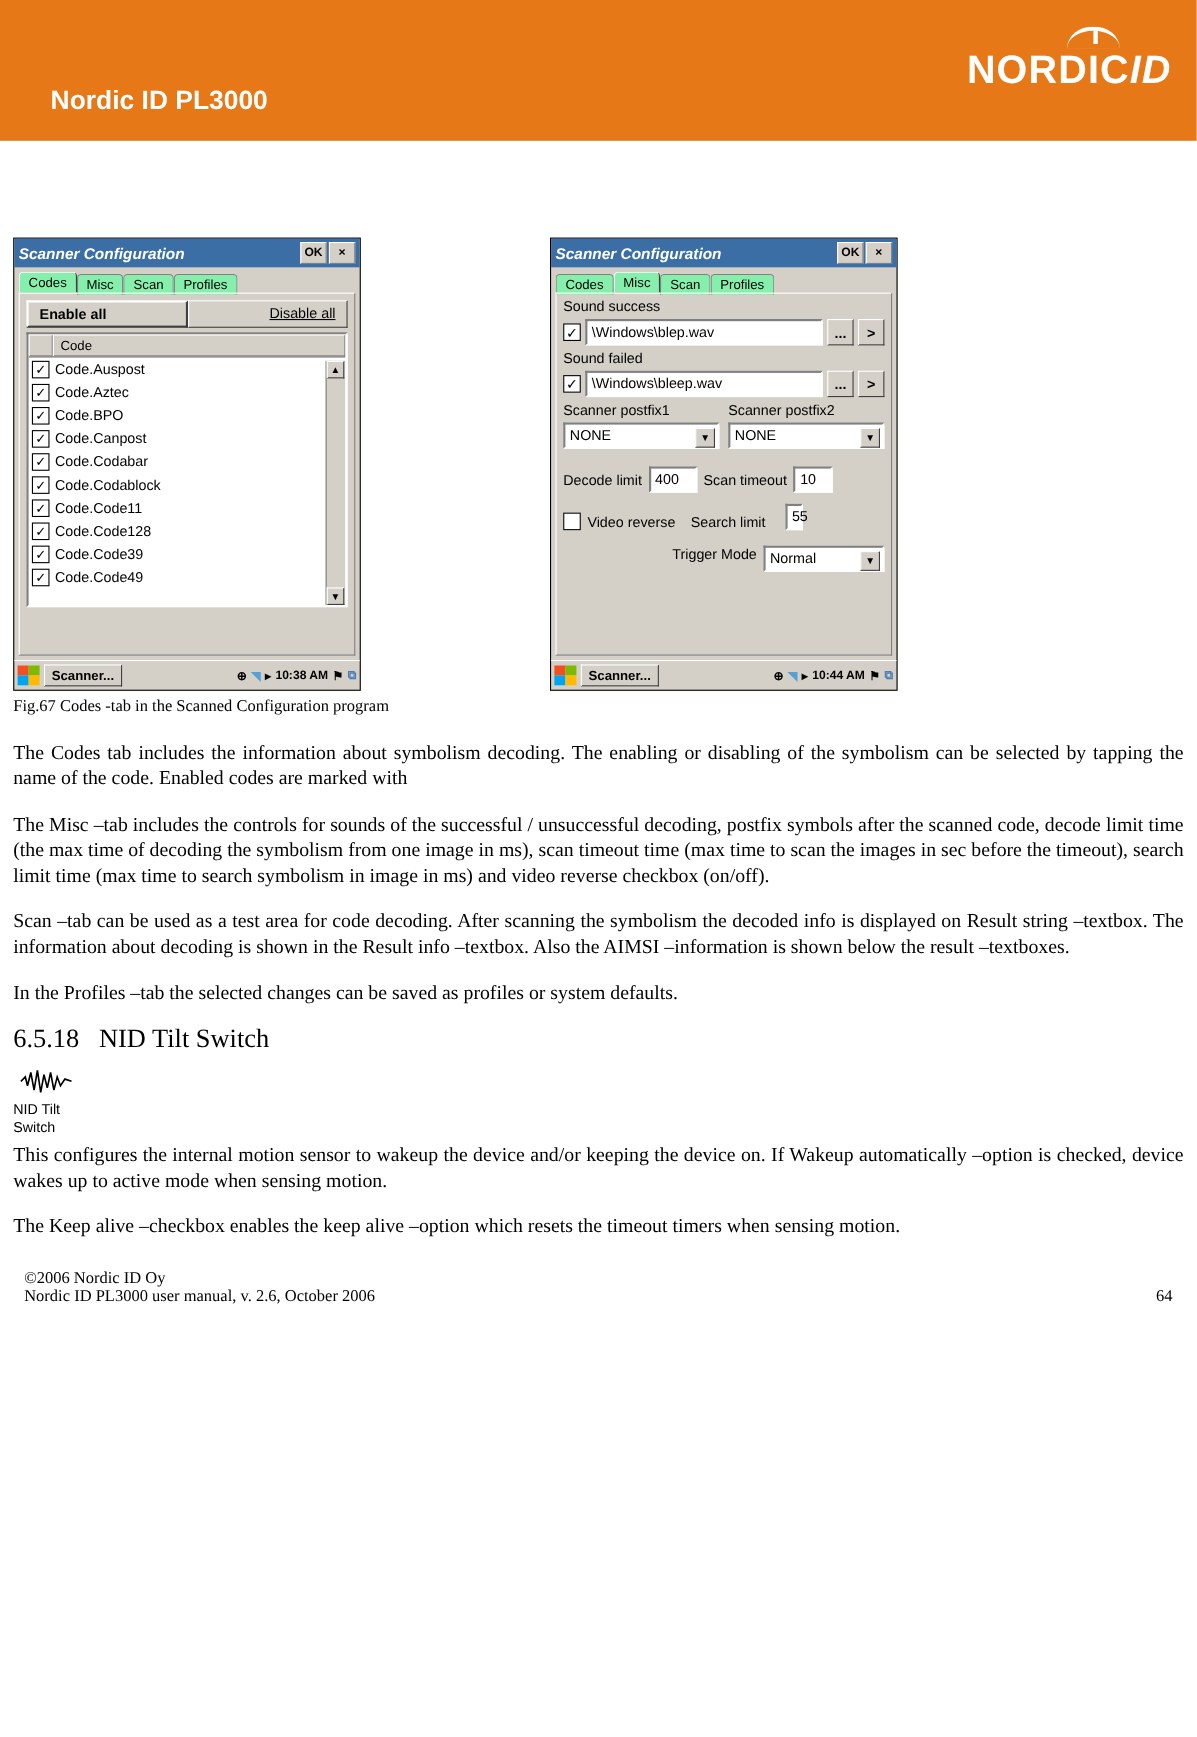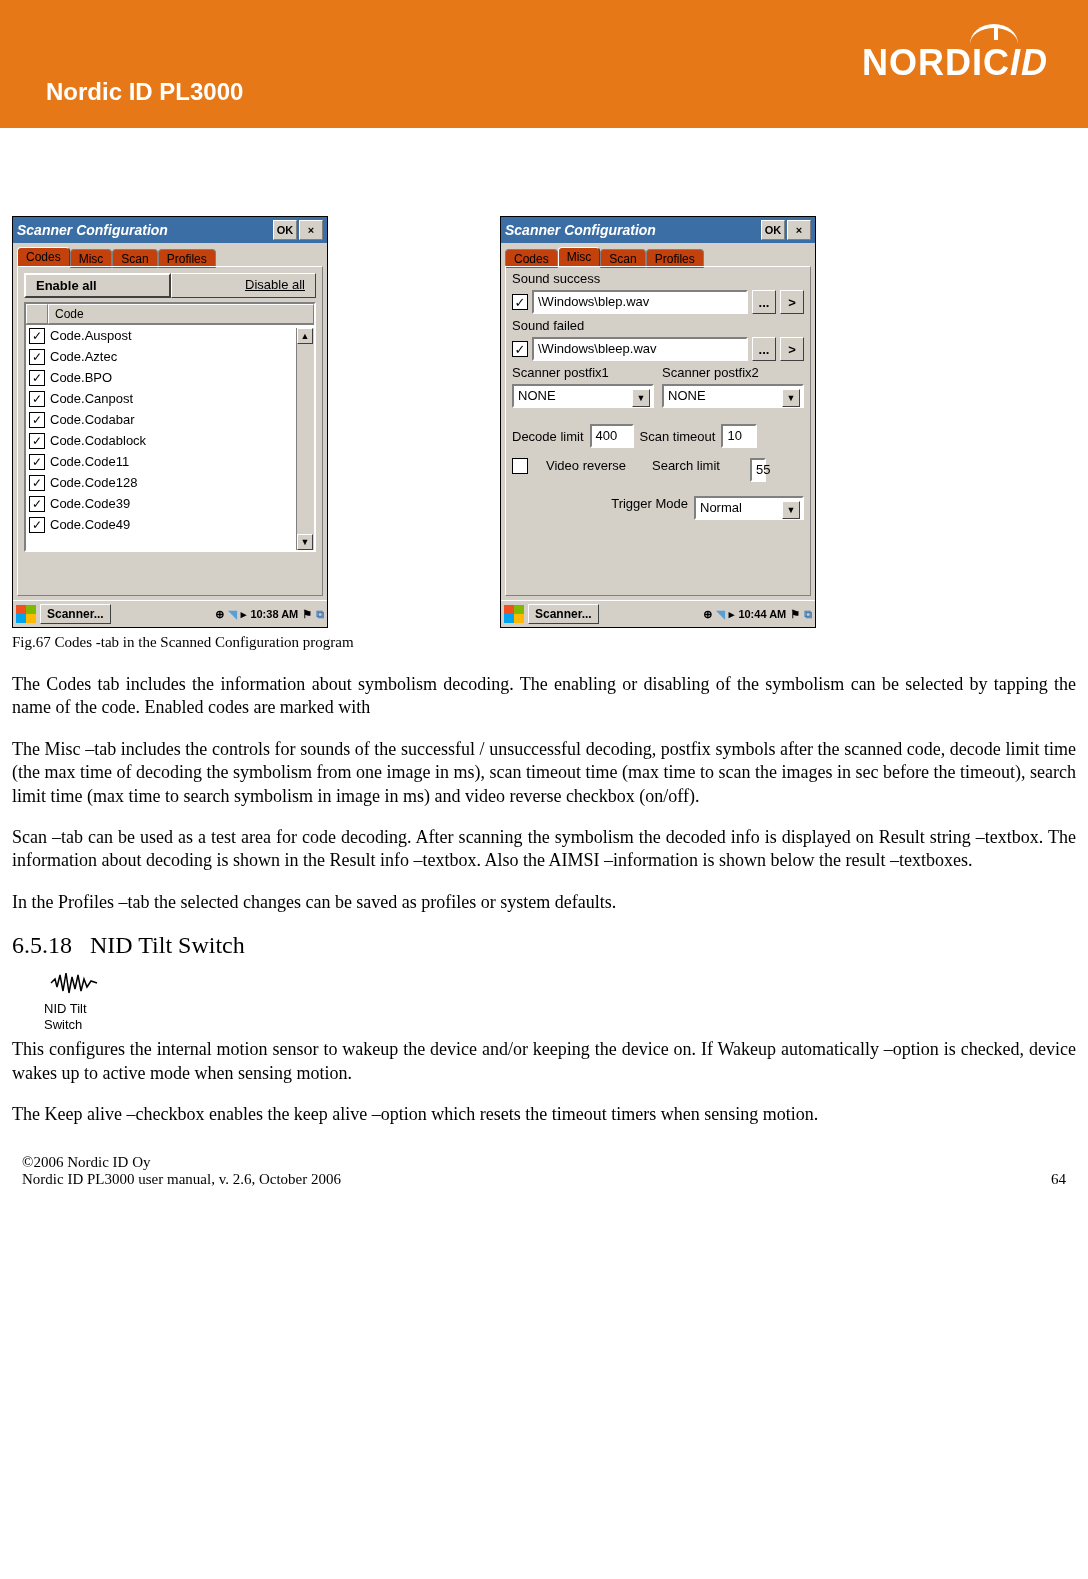--- a/index.html
+++ b/index.html
@@ -1,30 +1,30 @@
 <!DOCTYPE html>
 <html><head>
 <meta charset="utf-8">
 <style>
   * { box-sizing: border-box; }
   body { margin: 0; font-family: Arial, Helvetica, sans-serif; background: #fff; color: #000; width: 1088px; }
   .header { background: #e67817; height: 128px; width: 100%; position: relative; color: #fff; }
   .header .title { position: absolute; left: 46px; top: 78px; font-size: 24px; font-weight: bold; color: #fff; }
-  .header .logo { position: absolute; right: 40px; top: 42px; font-size: 36px; font-weight: bold; letter-spacing: 1px; }
+  .header .logo { position: absolute; right: 23px; top: 42px; font-size: 36px; font-weight: bold; letter-spacing: 1px; }
   .header .logo .id { font-style: italic; font-weight: 900; }
   .header .swoosh { position: absolute; right: 70px; top: 24px; width: 48px; height: 20px; border-top: 4px solid #fff; border-radius: 50% 50% 0 0 / 100% 100% 0 0; }
   .header .swooshbar { position: absolute; right: 90px; top: 28px; width: 4px; height: 12px; background:#fff; }
   .main { padding: 0 12px; }
   .shots { display: flex; gap: 172px; margin-top: 88px; }
   .win { width: 316px; border: 1px solid #000; background: #d4d0c8; font-family: Tahoma, sans-serif; font-size: 12px; color: #000; display: flex; flex-direction: column; }
   .titlebar { background: linear-gradient(#3a6ea5,#3a6ea5); color:#fff; display:flex; align-items:center; padding: 3px 4px; font-weight:bold; font-style: italic; }
   .titlebar .wtitle { flex:1; font-size:14px;}
   .winbtn { background:#d4d0c8; color:#000; border:1px solid #808080; border-top-color:#fff; border-left-color:#fff; width:24px; height:20px; margin-left:2px; font-weight:bold; font-style:normal; font-size:11px; display:flex;align-items:center;justify-content:center;}
   .tabs { display:flex; padding: 4px 4px 0 4px; gap:0; }
-  .tab { background:#c2410c; border:1px solid #808080; border-bottom:none; padding:2px 8px; font-size:12px; border-top-left-radius:4px;border-top-right-radius:4px; position:relative;}
+  .tab { background:#86efac; border:1px solid #808080; border-bottom:none; padding:2px 8px; font-size:12px; border-top-left-radius:4px;border-top-right-radius:4px; position:relative;}
   .tab.active { border-top-color:#fff; border-left-color:#fff; border-right-color:#404040; z-index:2; }
   .tab.inactive { top:2px; }
   .tabpanel { border:1px solid #808080; border-top-color:#fff; border-left-color:#fff; margin:0 4px 4px 4px; padding:2px; min-height: 330px; position:relative;}
   .ebtns { display:flex; padding:4px; gap:0; }
   .btn3d { background:#d4d0c8;border:2px solid; border-color:#fff #404040 #404040 #fff; padding:3px 10px; font-weight:bold; font-family:Tahoma,sans-serif; font-size:13px;}
   .btn3dthin{ background:#d4d0c8;border:1px solid; border-color:#fff #404040 #404040 #fff; padding:3px 10px; font-size:13px;}
   .listbox { border:2px solid;border-color:#808080 #fff #fff #808080; background:#fff; margin:0 4px 6px 4px; height:250px; position:relative; overflow:hidden;}
   .listhead { background:#d4d0c8; border-bottom:1px solid #808080; display:flex;}
   .listhead div { border:1px solid; border-color:#fff #808080 #808080 #fff; padding:2px 6px; font-size:12px;}
   .listhead .h1{ width:22px;}
@@ -195,21 +195,21 @@
       <div class="formrow" style="display:flex;gap:8px;">
         <span class="inp drop" style="flex:1;position:relative;"><span>NONE</span><span class="darrow">▼</span></span>
         <span class="inp drop" style="flex:1;position:relative;"><span>NONE</span><span class="darrow">▼</span></span>
       </div>
       <div class="formrow" style="display:flex;gap:6px;align-items:center;margin-top:12px;">
         <span>Decode limit</span>
         <span class="inp" style="width:44px;">400</span>
         <span>Scan timeout</span>
         <span class="inp" style="width:36px;">10</span>
       </div>
-      <div class="formrow" style="display:flex;gap:18px;align-items:flex-start;margin-top:6px;">
+      <div class="formrow" style="display:flex;gap:6px;align-items:flex-end;margin-top:6px;">
         <span style="width:16px;height:16px;border:1px solid #000;background:#fff;"></span>
         <span>Video reverse</span>
         <span style="margin-left:8px;">Search limit</span>
         <span class="inp" style="width:16px;margin-left:12px;">55</span>
       </div>
       <div class="formrow" style="display:flex;gap:6px;align-items:flex-start;margin-top:10px;justify-content:flex-end;">
         <span>Trigger Mode</span>
         <span class="inp drop" style="width:110px;position:relative;"><span>Normal</span><span class="darrow">▼</span></span>
       </div>
     </div>
@@ -242,21 +242,21 @@
   <p>The Codes tab includes the information about symbolism decoding.  The enabling or disabling of the symbolism can be selected by tapping the name of the code. Enabled codes are marked with</p>
   <p>The Misc –tab includes the controls for sounds of the successful / unsuccessful decoding, postfix symbols after the scanned code, decode limit time (the max time of decoding the symbolism from one image in ms), scan timeout time (max time to scan the images in sec before the timeout), search limit time (max time to search symbolism in image in ms) and video reverse checkbox (on/off).</p>
   <p>Scan –tab can be used as a test area for code decoding.  After scanning the symbolism the decoded info is displayed on Result string –textbox. The information about decoding is shown in the Result info –textbox. Also the AIMSI –information is shown below the result –textboxes.</p>
   <p>In the Profiles –tab the selected changes can be saved as profiles or system defaults.</p>
 </div>
 
 <div class="section">
   <span>6.5.18</span>&nbsp;&nbsp;&nbsp;<span>NID Tilt Switch</span>
 </div>
 
-<div style="margin-top:6px;margin-left:32px;">
+<div style="margin-top:6px;">
   <div class="iconfig">
     <svg width="50" height="28" viewBox="0 0 50 28">
       <polyline points="2,14 6,10 8,18 11,6 14,22 17,4 20,24 23,8 26,20 29,6 32,22 35,10 38,18 42,12 48,14" fill="none" stroke="#000" stroke-width="1.5"></polyline>
     </svg>
   </div>
   <div class="iconlabel">NID Tilt</div>
   <div class="iconlabel">Switch</div>
 </div>
 
 <div class="bodytext" style="margin-top:6px;">

